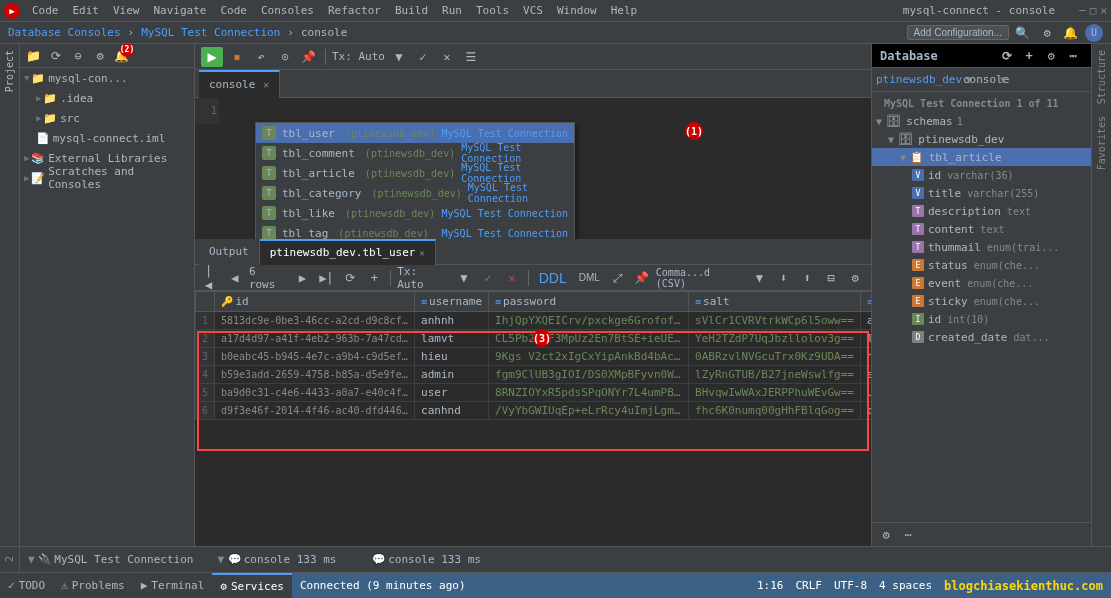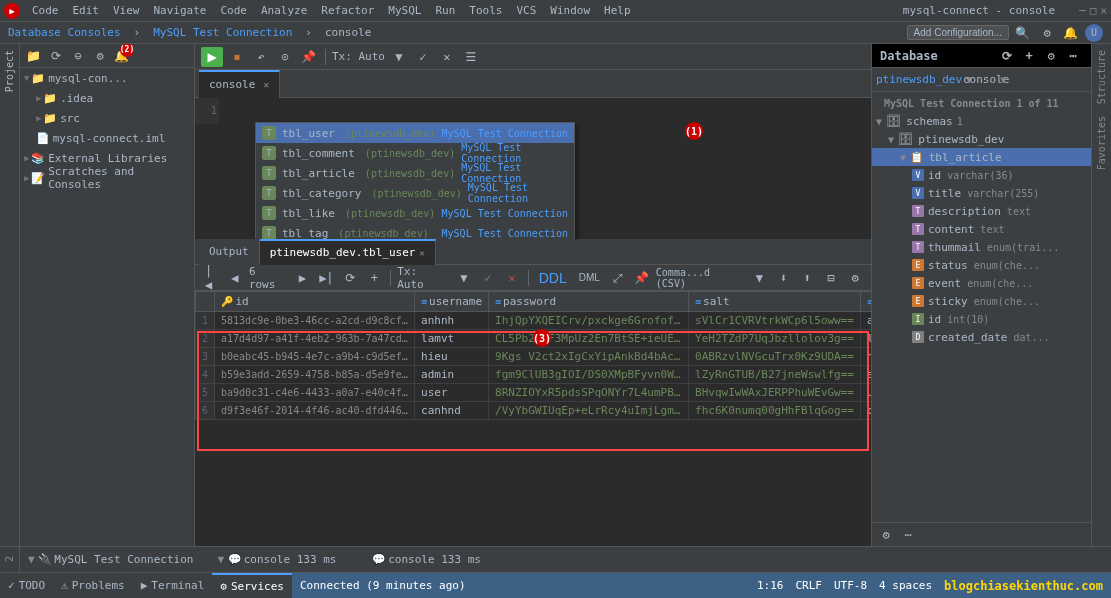--- a/index.html
+++ b/index.html
@@ -45,21 +45,21 @@
     
     .breadcrumb {
       display: flex;
       align-items: center;
       background: #3c3f41;
       height: 22px;
       padding: 0 8px;
       border-bottom: 1px solid #555;
       font-size: 11px;
       color: #a9b7c6;
-      gap: 13px;
+      gap: 7px;
     }
     .sidebar-toolbar {
       display: flex;
       align-items: center;
       background: #3c3f41;
       height: 24px;
       padding: 0 4px;
       border-bottom: 1px solid #555;
       gap: 2px;
     }
@@ -429,23 +429,23 @@
 
 <div style="width:1111px; height:598px; display:flex; flex-direction:column; background:#2b2b2b; overflow:hidden;">
 
   <div class="menu-bar">
     <div class="menu-bar-icon">▶</div>
     <span class="menu-item">Code</span>
     <span class="menu-item">Edit</span>
     <span class="menu-item">View</span>
     <span class="menu-item">Navigate</span>
     <span class="menu-item">Code</span>
-    <span class="menu-item">Analyze</span>
+    <span class="menu-item">Consoles</span>
     <span class="menu-item">Refactor</span>
-    <span class="menu-item">MySQL</span>
+    <span class="menu-item">Build</span>
     <span class="menu-item">Run</span>
     <span class="menu-item">Tools</span>
     <span class="menu-item">VCS</span>
     <span class="menu-item">Window</span>
     <span class="menu-item">Help</span>
     <div style="margin-left:auto; display:flex; align-items:center; gap:4px;">
       <span style="font-size:11px; color:#a9b7c6;">mysql-connect - console</span>
       <span style="margin-left:20px; color:#888; cursor:pointer;">─</span>
       <span style="color:#888; cursor:pointer;">□</span>
       <span style="color:#888; cursor:pointer;">✕</span>

